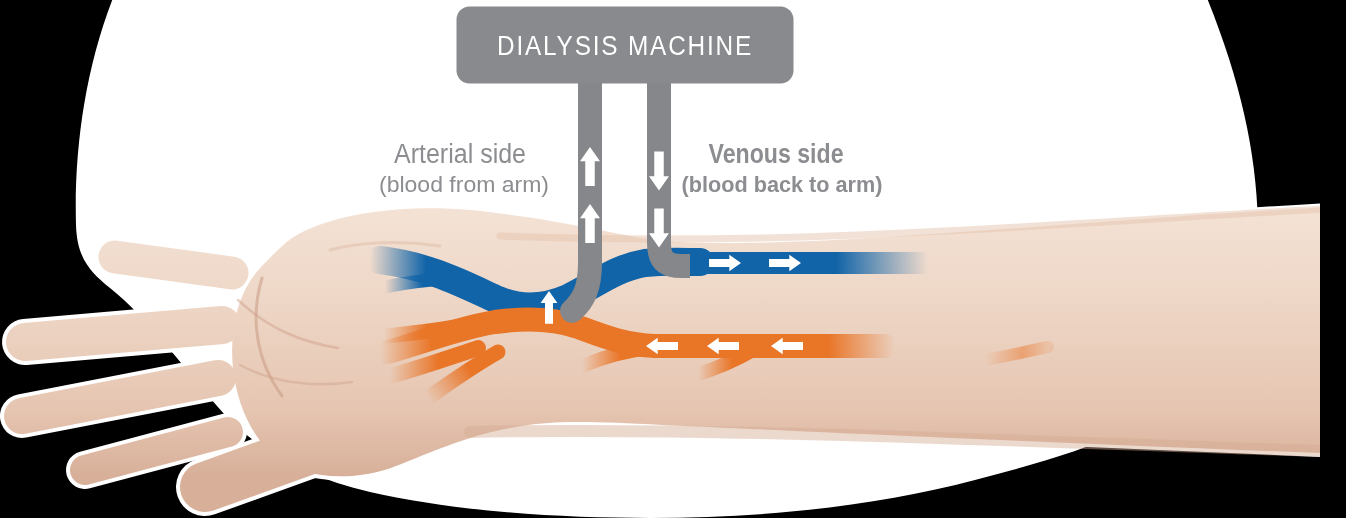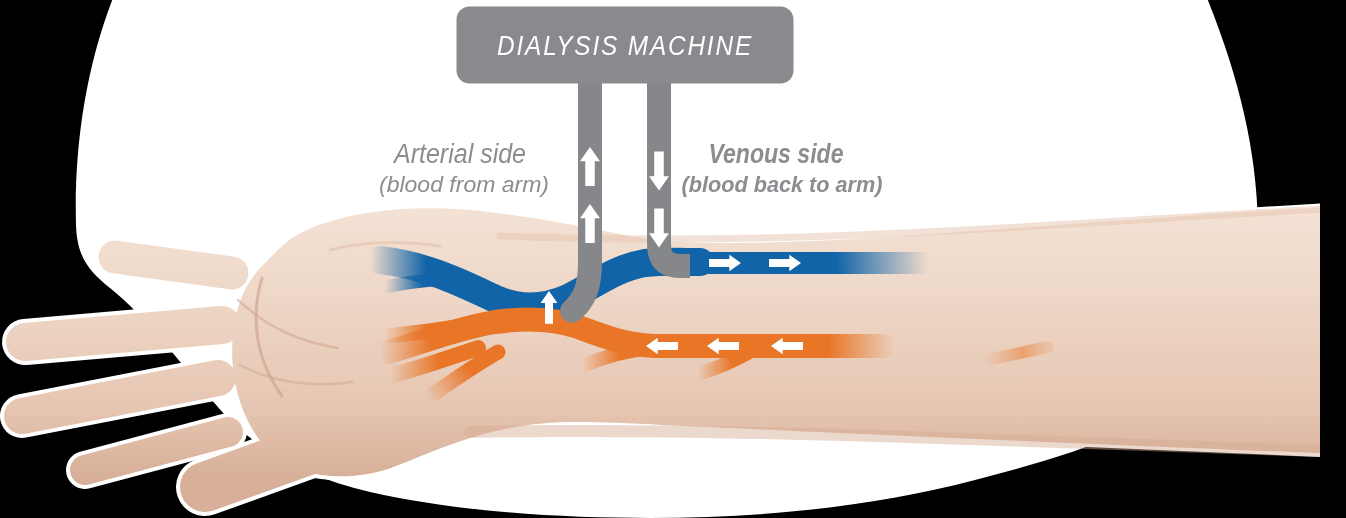--- a/index.html
+++ b/index.html
@@ -1,17 +1,17 @@
 <!DOCTYPE html>
 <html><head>
 <meta charset="utf-8">
 <style>
   html,body{margin:0;padding:0;background:#000;}
   .stage{position:relative;width:1320px;height:518px;overflow:hidden;background:#be185d;
-         font-family:"Liberation Sans", sans-serif;font-style:italic;}
+         font-family:"Liberation Sans", sans-serif;}
   svg{display:block}
   text{font-family:"Liberation Sans", sans-serif;}
   .title-text{font-size:27px;}
   .sub-text{font-size:22px;}
   .bold{font-weight:700;}
   .machine-text{font-size:27px;letter-spacing:2px;}
 </style>
 </head>
 <body>
 

